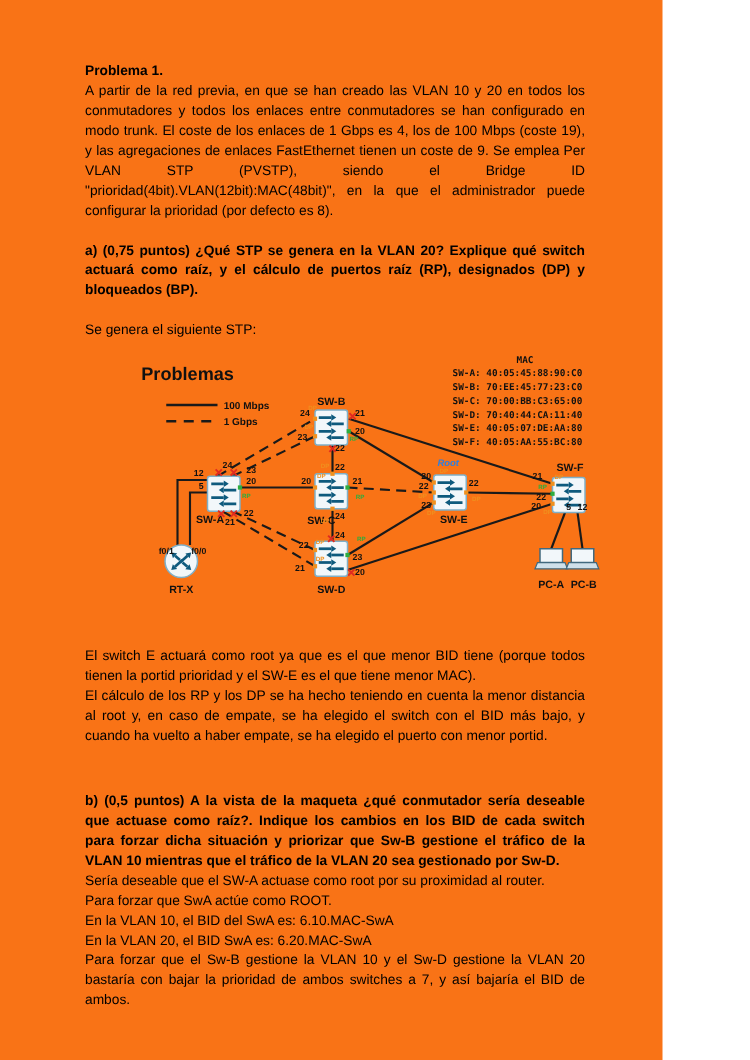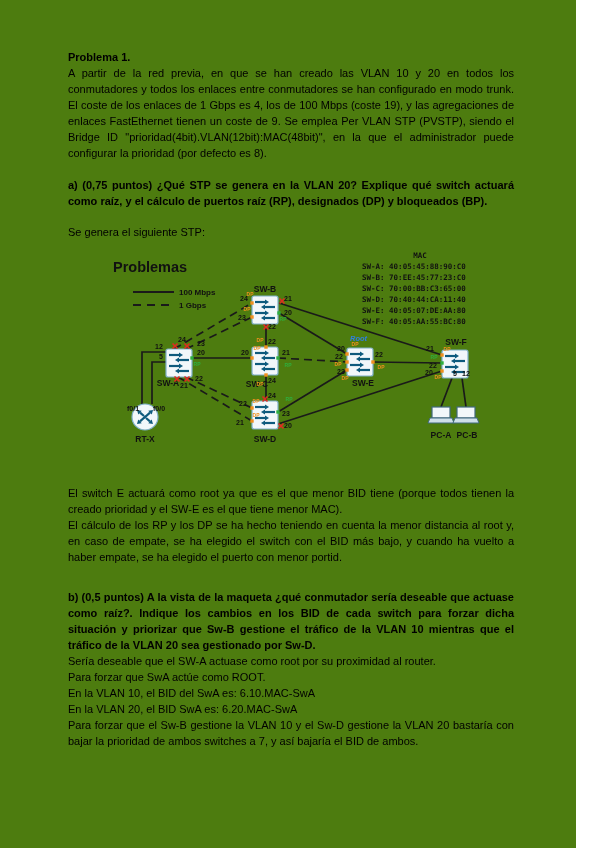--- a/index.html
+++ b/index.html
@@ -1,30 +1,30 @@
 <!DOCTYPE html>
 <html><head>
 <meta charset="utf-8">
 <style>
   html,body{margin:0;padding:0;background:#ffffff;}
   .page{
     position:relative;
-    width:576px;height:848px;
-    background:#4d7c0f;
+    width:530px;height:848px;
+    background:#f97316;
     box-sizing:border-box;
     padding:50px 62px 0 68px;
     font-family:"Liberation Sans",sans-serif;
     font-size:11px;line-height:1.45;color:#000;
     overflow:hidden;
   }
   .t-bold{font-weight:bold;}
   .para{margin:0;text-align:justify;}
   .gap{margin-bottom:16px;}
   .answer-a{margin-top:26px;}
-  .section-b{margin-top:24px;margin-bottom:0;}
+  .section-b{margin-top:36px;margin-bottom:0;}
   .diagram-wrap{margin:4px 0 0 -68px;width:600px;height:215px;}
   svg text{fill:#111;}
   .dg-title{font:bold 14.5px "Liberation Sans",sans-serif;}
   .dg-leg{font:bold 8px "Liberation Sans",sans-serif;}
   .dg-mac{font:bold 7.5px "DejaVu Sans Mono",monospace;}
   .dg-lbl{font:bold 8.5px "Liberation Sans",sans-serif;}
   .dg-port{font:bold 7px "Liberation Sans",sans-serif;}
   .dg-tag-o{font:bold 5px "Liberation Sans",sans-serif;fill:#f0901e;}
   .dg-tag-g{font:bold 5px "Liberation Sans",sans-serif;fill:#2fae3e;}
   .dg-root{font:italic bold 7.5px "Liberation Sans",sans-serif;fill:#2f7fe0;}
@@ -237,21 +237,21 @@
         <text x="197" y="121" class="dg-tag-g" text-anchor="middle">RP</text>
         <text x="283" y="76" class="dg-tag-g" text-anchor="middle">RP</text>
         <text x="288" y="122" class="dg-tag-g" text-anchor="middle">RP</text>
         <text x="289" y="156" class="dg-tag-g" text-anchor="middle">RP</text>
         <text x="434" y="114" class="dg-tag-g" text-anchor="middle">RP</text>
         <text x="350" y="96" class="dg-root">Root</text>
       </svg>
   </div>
 
   <div class="answer-a">
-    <p class="para">El switch E actuará como root ya que es el que menor BID tiene (porque todos tienen la creado prioridad y el SW-E es el que tiene menor MAC).</p>
+    <p class="para">El switch E actuará como root ya que es el que menor BID tiene (porque todos tienen la portid prioridad y el SW-E es el que tiene menor MAC).</p>
     <p class="para">El cálculo de los RP y los DP se ha hecho teniendo en cuenta la menor distancia al root y, en caso de empate, se ha elegido el switch con el BID más bajo, y cuando ha vuelto a haber empate, se ha elegido el puerto con menor portid.</p>
   </div>
 
   <p class="para section-b t-bold">b) (0,5 puntos) A la vista de la maqueta ¿qué conmutador sería deseable que actuase como raíz?. Indique los cambios en los BID de cada switch para forzar dicha situación y priorizar que Sw-B gestione el tráfico de la VLAN 10 mientras que el tráfico de la VLAN 20 sea gestionado por Sw-D.</p>
   <div>
     <p class="para">Sería deseable que el SW-A actuase como root por su proximidad al router.</p>
     <p class="para">Para forzar que SwA actúe como ROOT.</p>
     <p class="para">En la VLAN 10, el BID del SwA es: 6.10.MAC-SwA</p>
     <p class="para">En la VLAN 20, el BID SwA es: 6.20.MAC-SwA</p>
     <p class="para">Para forzar que el Sw-B gestione la VLAN 10 y el Sw-D gestione la VLAN 20 bastaría con bajar la prioridad de ambos switches a 7, y así bajaría el BID de ambos.</p>

